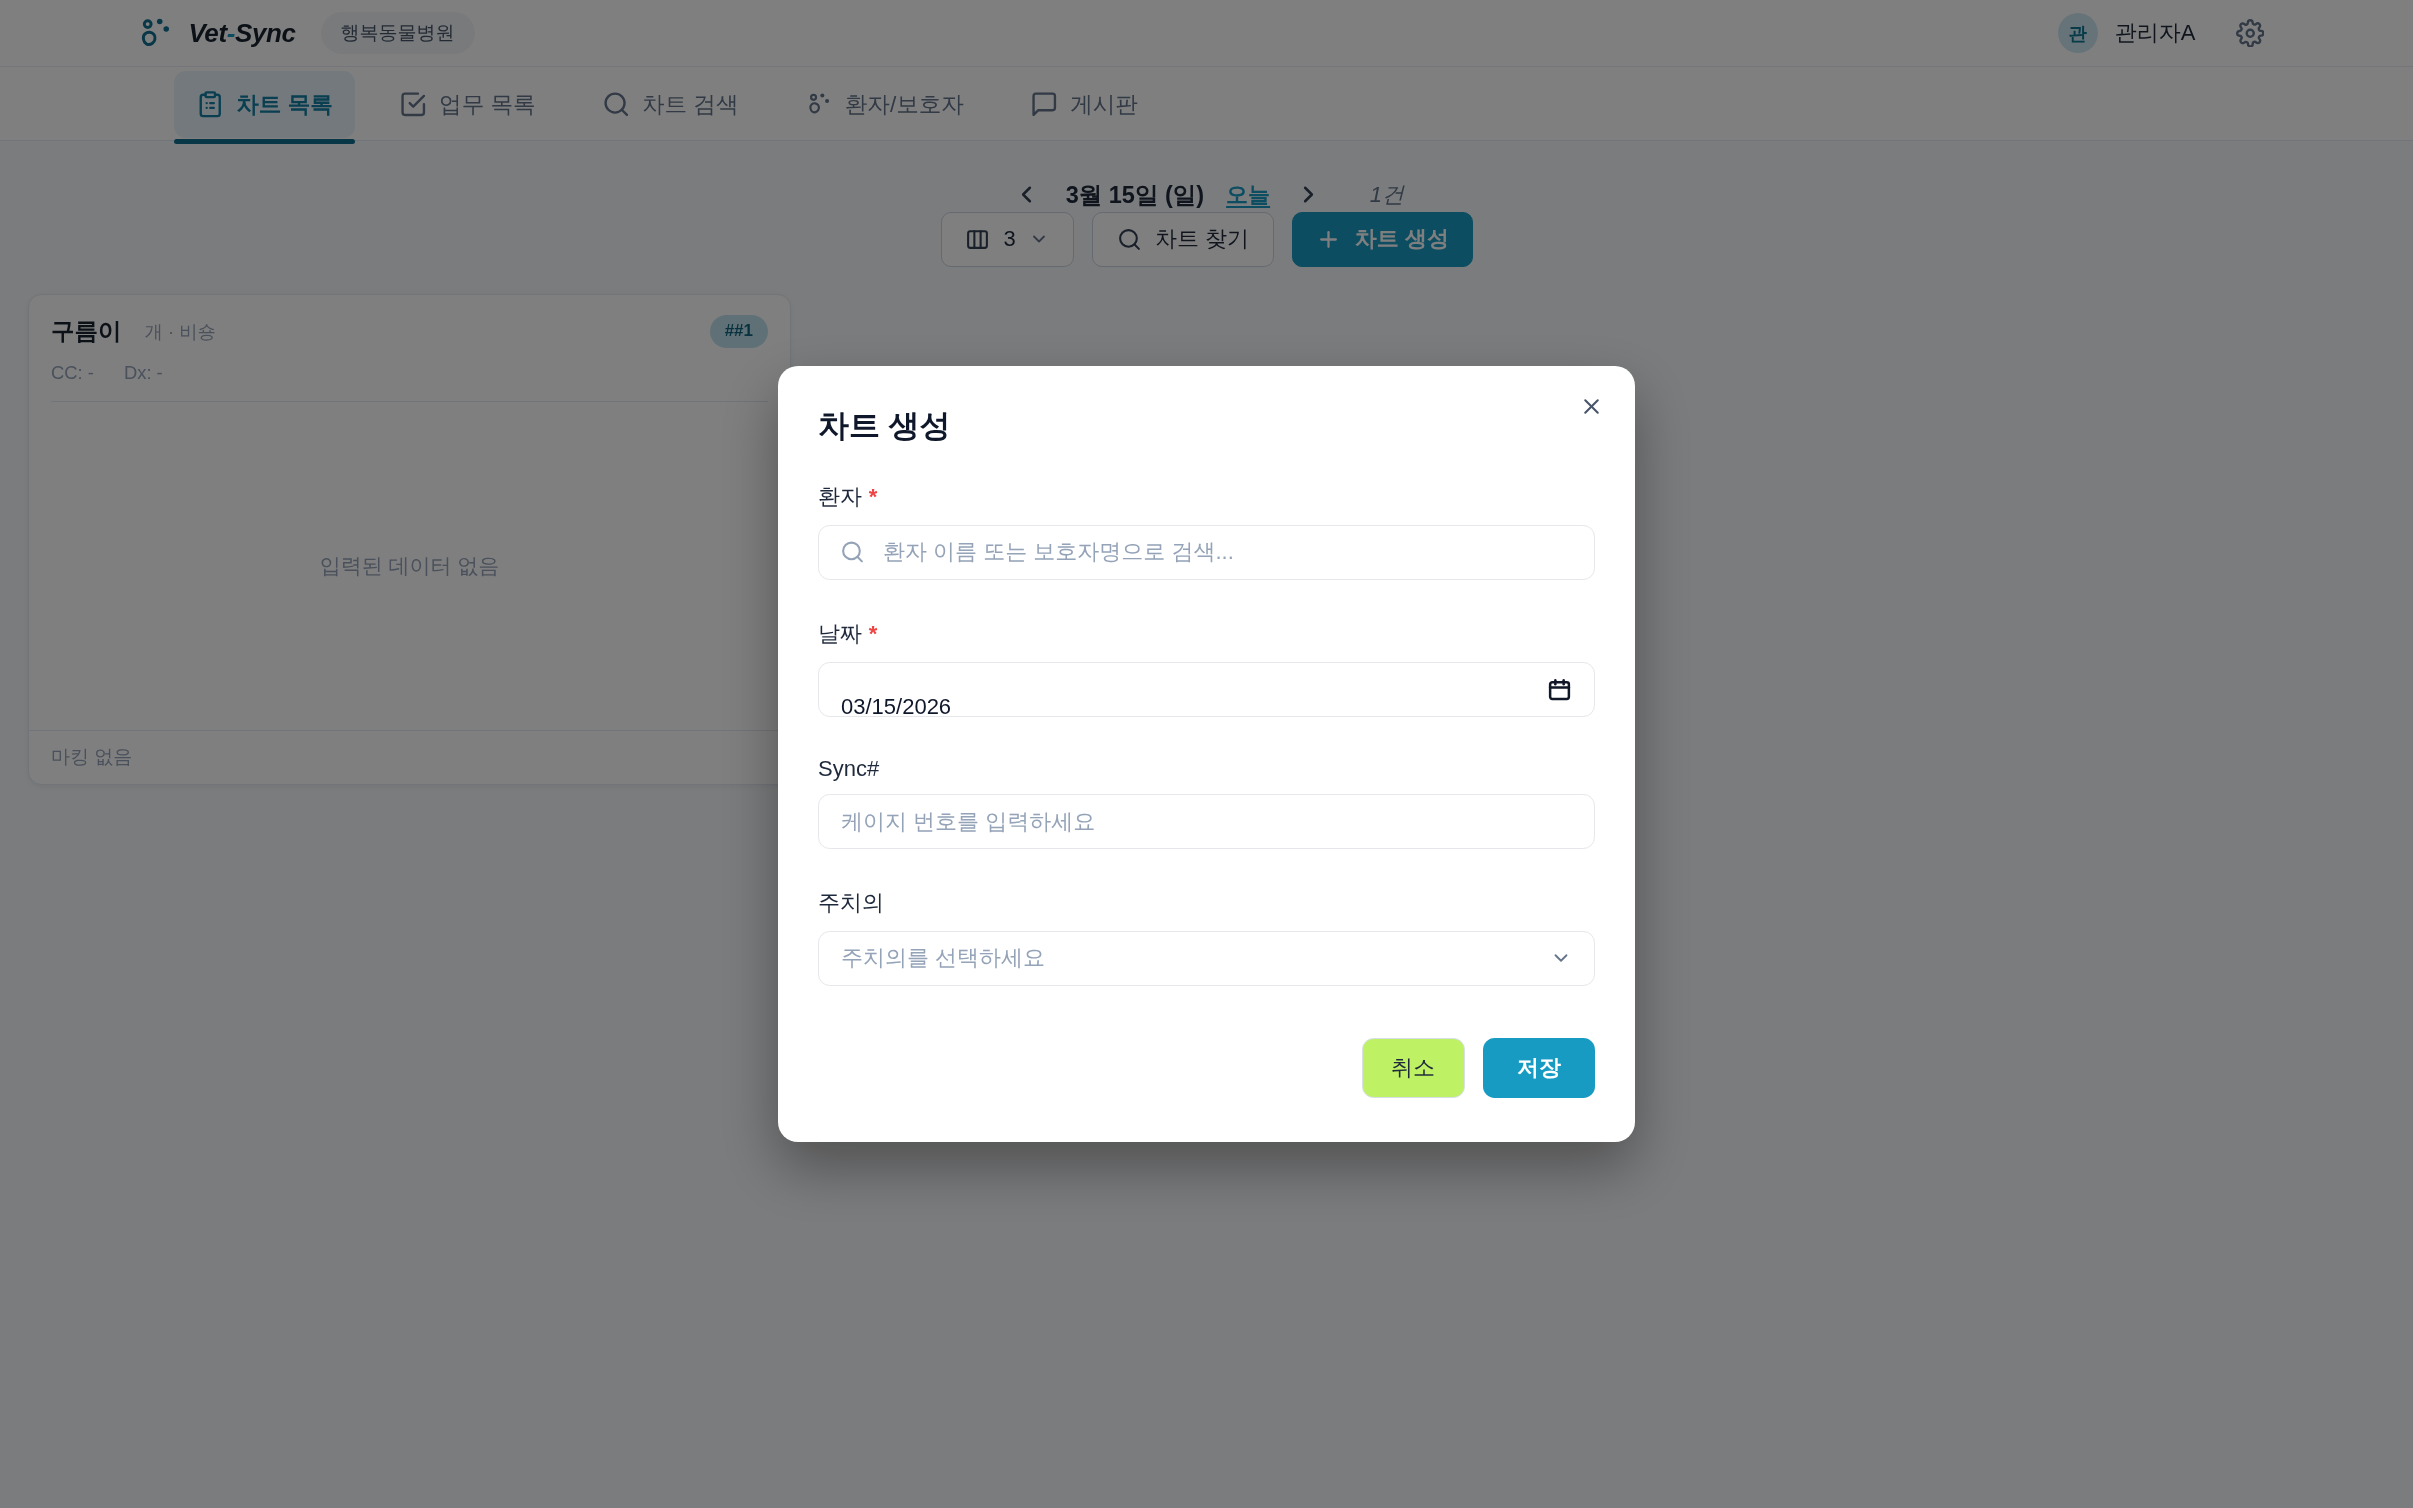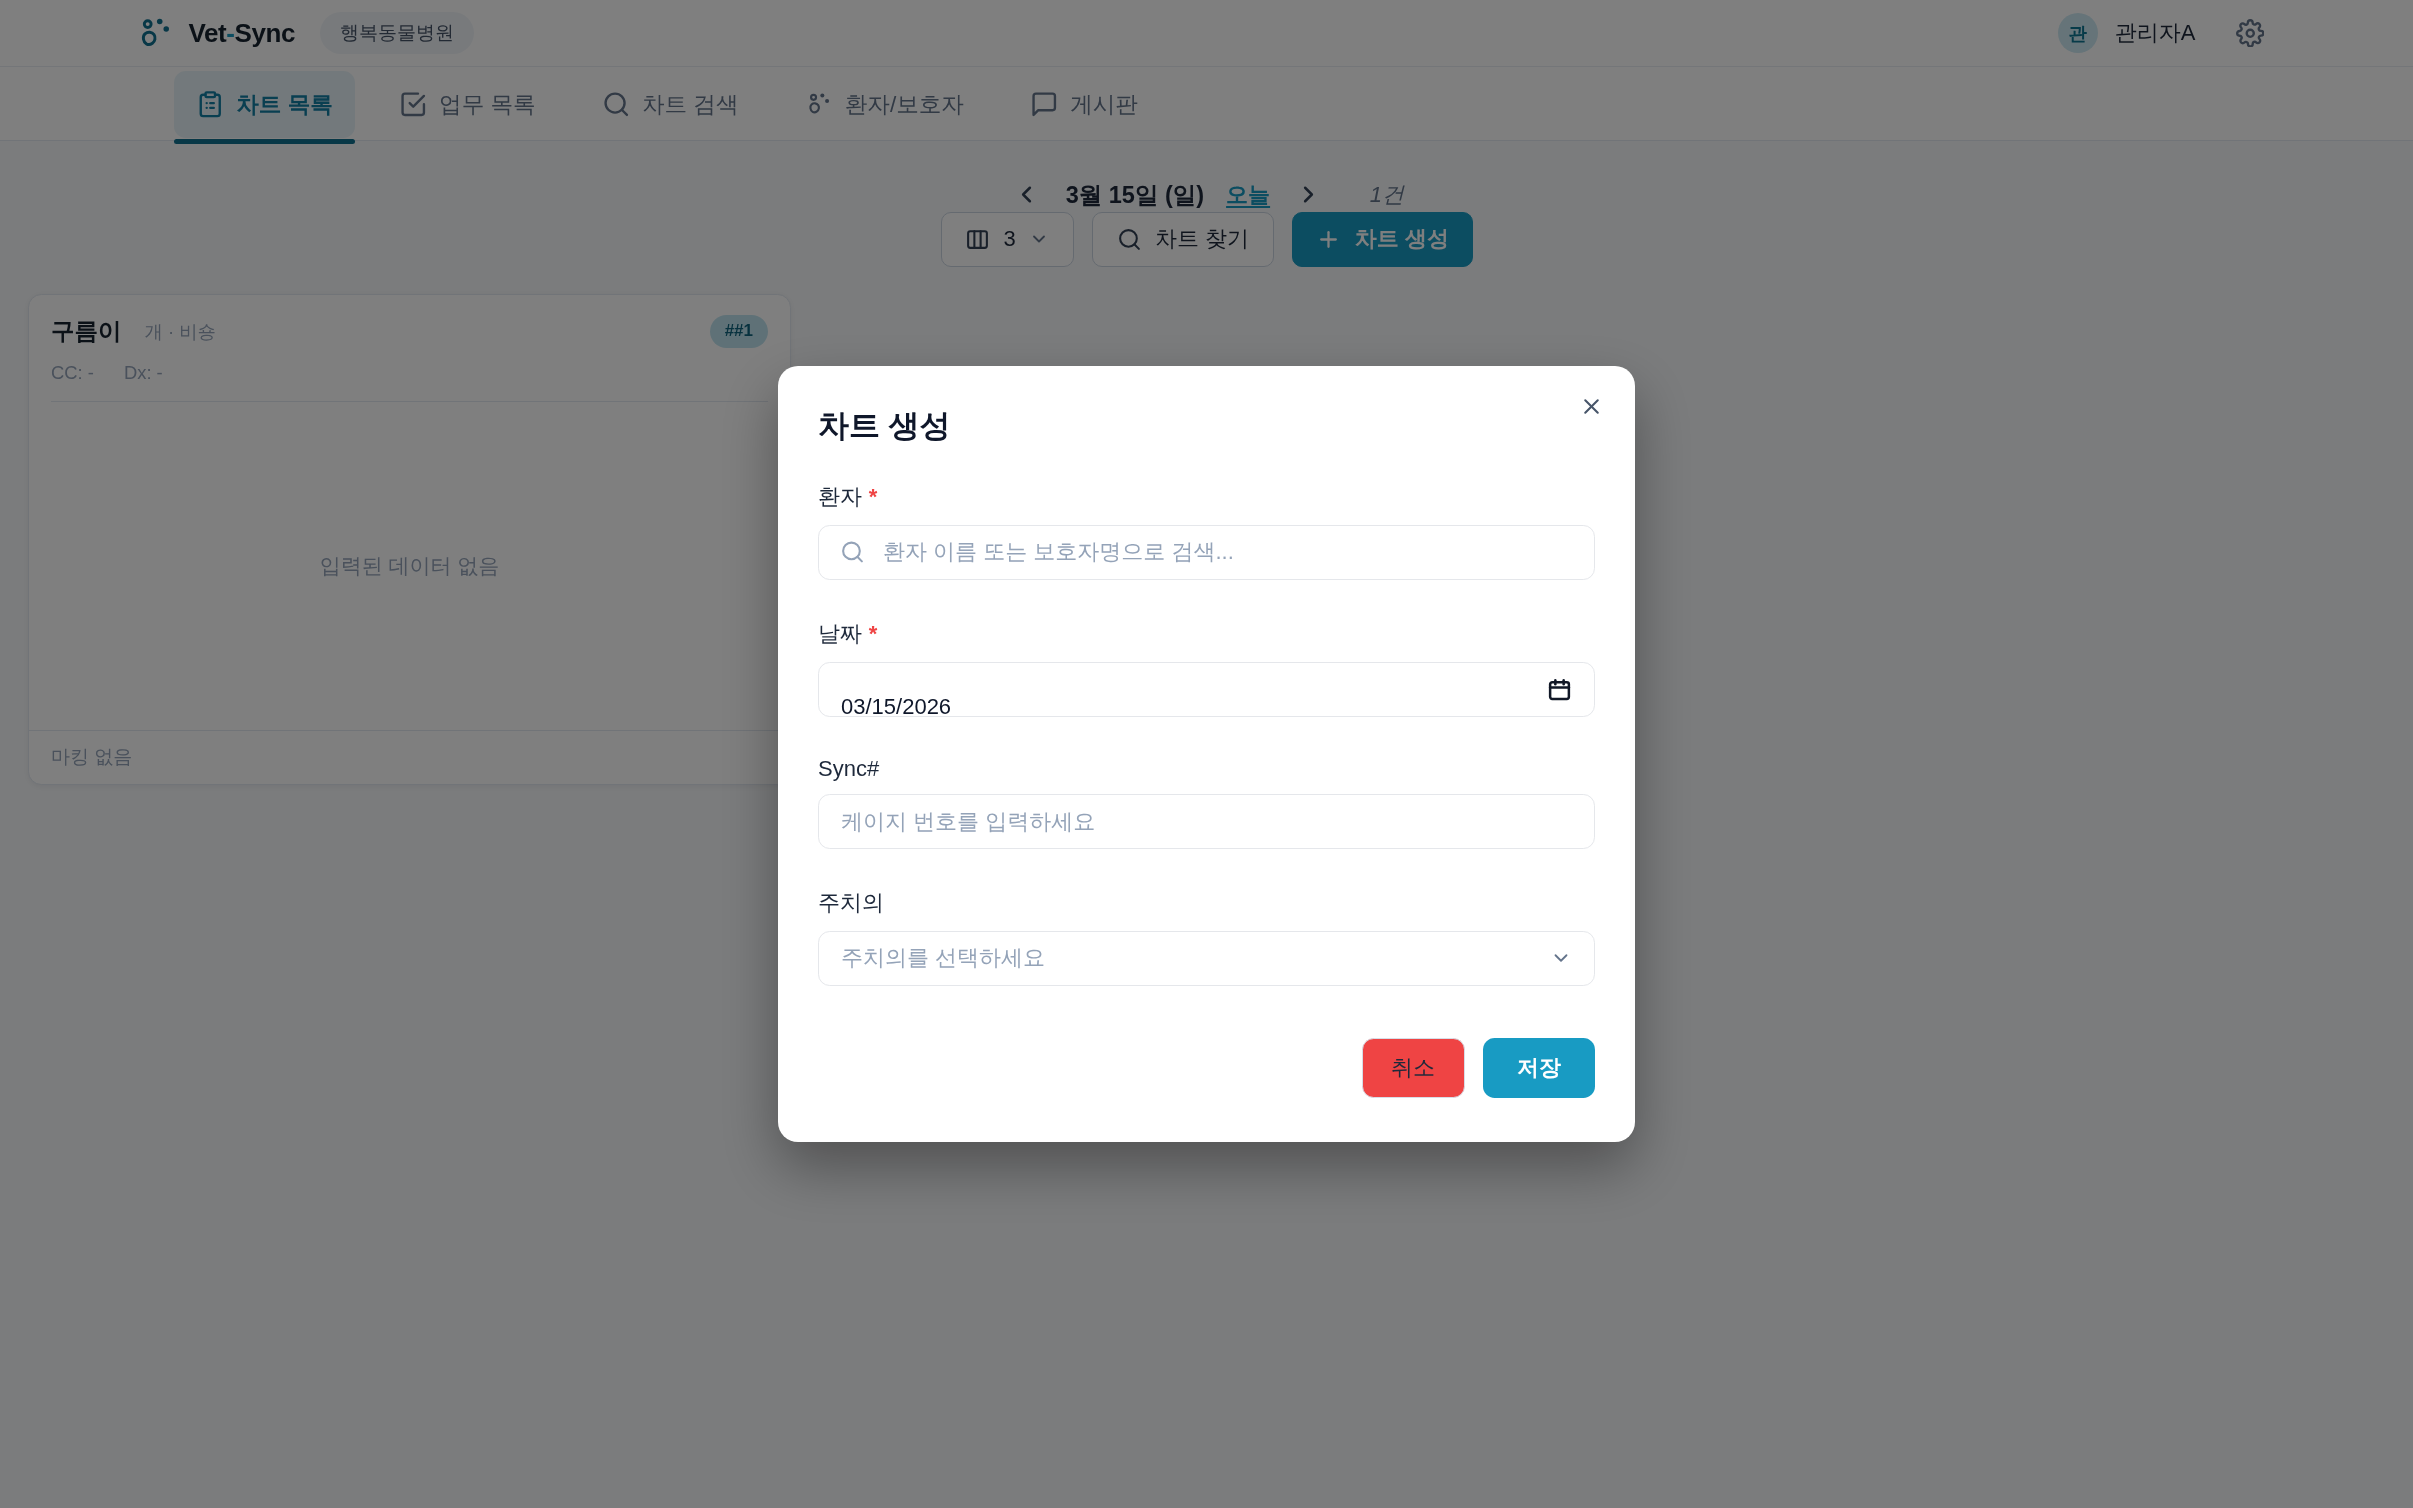--- a/index.html
+++ b/index.html
@@ -31,21 +31,21 @@
   svg{display:block;}
 
   
   .header{
     height:67px;background:#ffffff;border-bottom:0.8px solid #e8edf2;
     display:flex;align-items:center;justify-content:space-between;
     padding:0 144px 0 136px;
   }
   .brand{display:flex;align-items:center;gap:13.4px;}
   .logo-icon{width:39px;height:39px;}
-  .app-name{font-size:26px;font-weight:800;letter-spacing:-0.4px;color:#16222f;display:flex;}
+  .app-name{font-size:26px;font-weight:800;letter-spacing:-0.4px;color:#16222f;display:flex;font-style:italic;}
   .app-name .hyphen{color:var(--accent);}
   .clinic-badge{
     margin-left:11.7px;background:#f1f5f9;color:var(--text-mid);
     font-size:19px;padding:8.4px 20px;border-radius:837px;white-space:nowrap;
   }
   .user-area{display:flex;align-items:center;gap:35px;}
   .user-chip{display:flex;align-items:center;gap:17px;cursor:pointer;}
   .avatar{
     width:40px;height:40px;border-radius:50%;background:var(--avatar-bg);
     color:var(--avatar-text);font-size:18.4px;font-weight:700;
@@ -156,21 +156,21 @@
   .fake-input{display:flex;align-items:center;justify-content:space-between;cursor:pointer;}
   .fake-input .value{color:var(--text-dark);margin-top:36px;}
   .fake-input .placeholder{color:var(--text-light);}
   .fake-input .cal{width:25px;height:25px;color:#111827;}
   .fake-input .chev{width:22px;height:22px;color:var(--text-gray);}
   .modal-footer{display:flex;justify-content:flex-end;gap:18.4px;margin-top:52px;}
   .btn{
     height:60px;border-radius:11.7px;font-size:22px;font-weight:500;cursor:pointer;font-family:inherit;
     display:flex;align-items:center;justify-content:center;
   }
-  .btn-cancel{background:#ef4444;border:1.3px solid #d7dee8;color:#1e293b;padding:0 28.5px;}
+  .btn-cancel{background:#bef264;border:1.3px solid #d7dee8;color:#1e293b;padding:0 28.5px;}
   .btn-save{background:var(--accent);border:none;color:#ffffff;padding:0 34px;font-weight:600;}
 </style>
 </head>
 <body>
 
 <div class="page">
 
   <header class="header">
     <div class="brand">
       <svg class="logo-icon" viewBox="0 0 24 24" fill="none" stroke="var(--accent-dark)" stroke-width="1.8">

